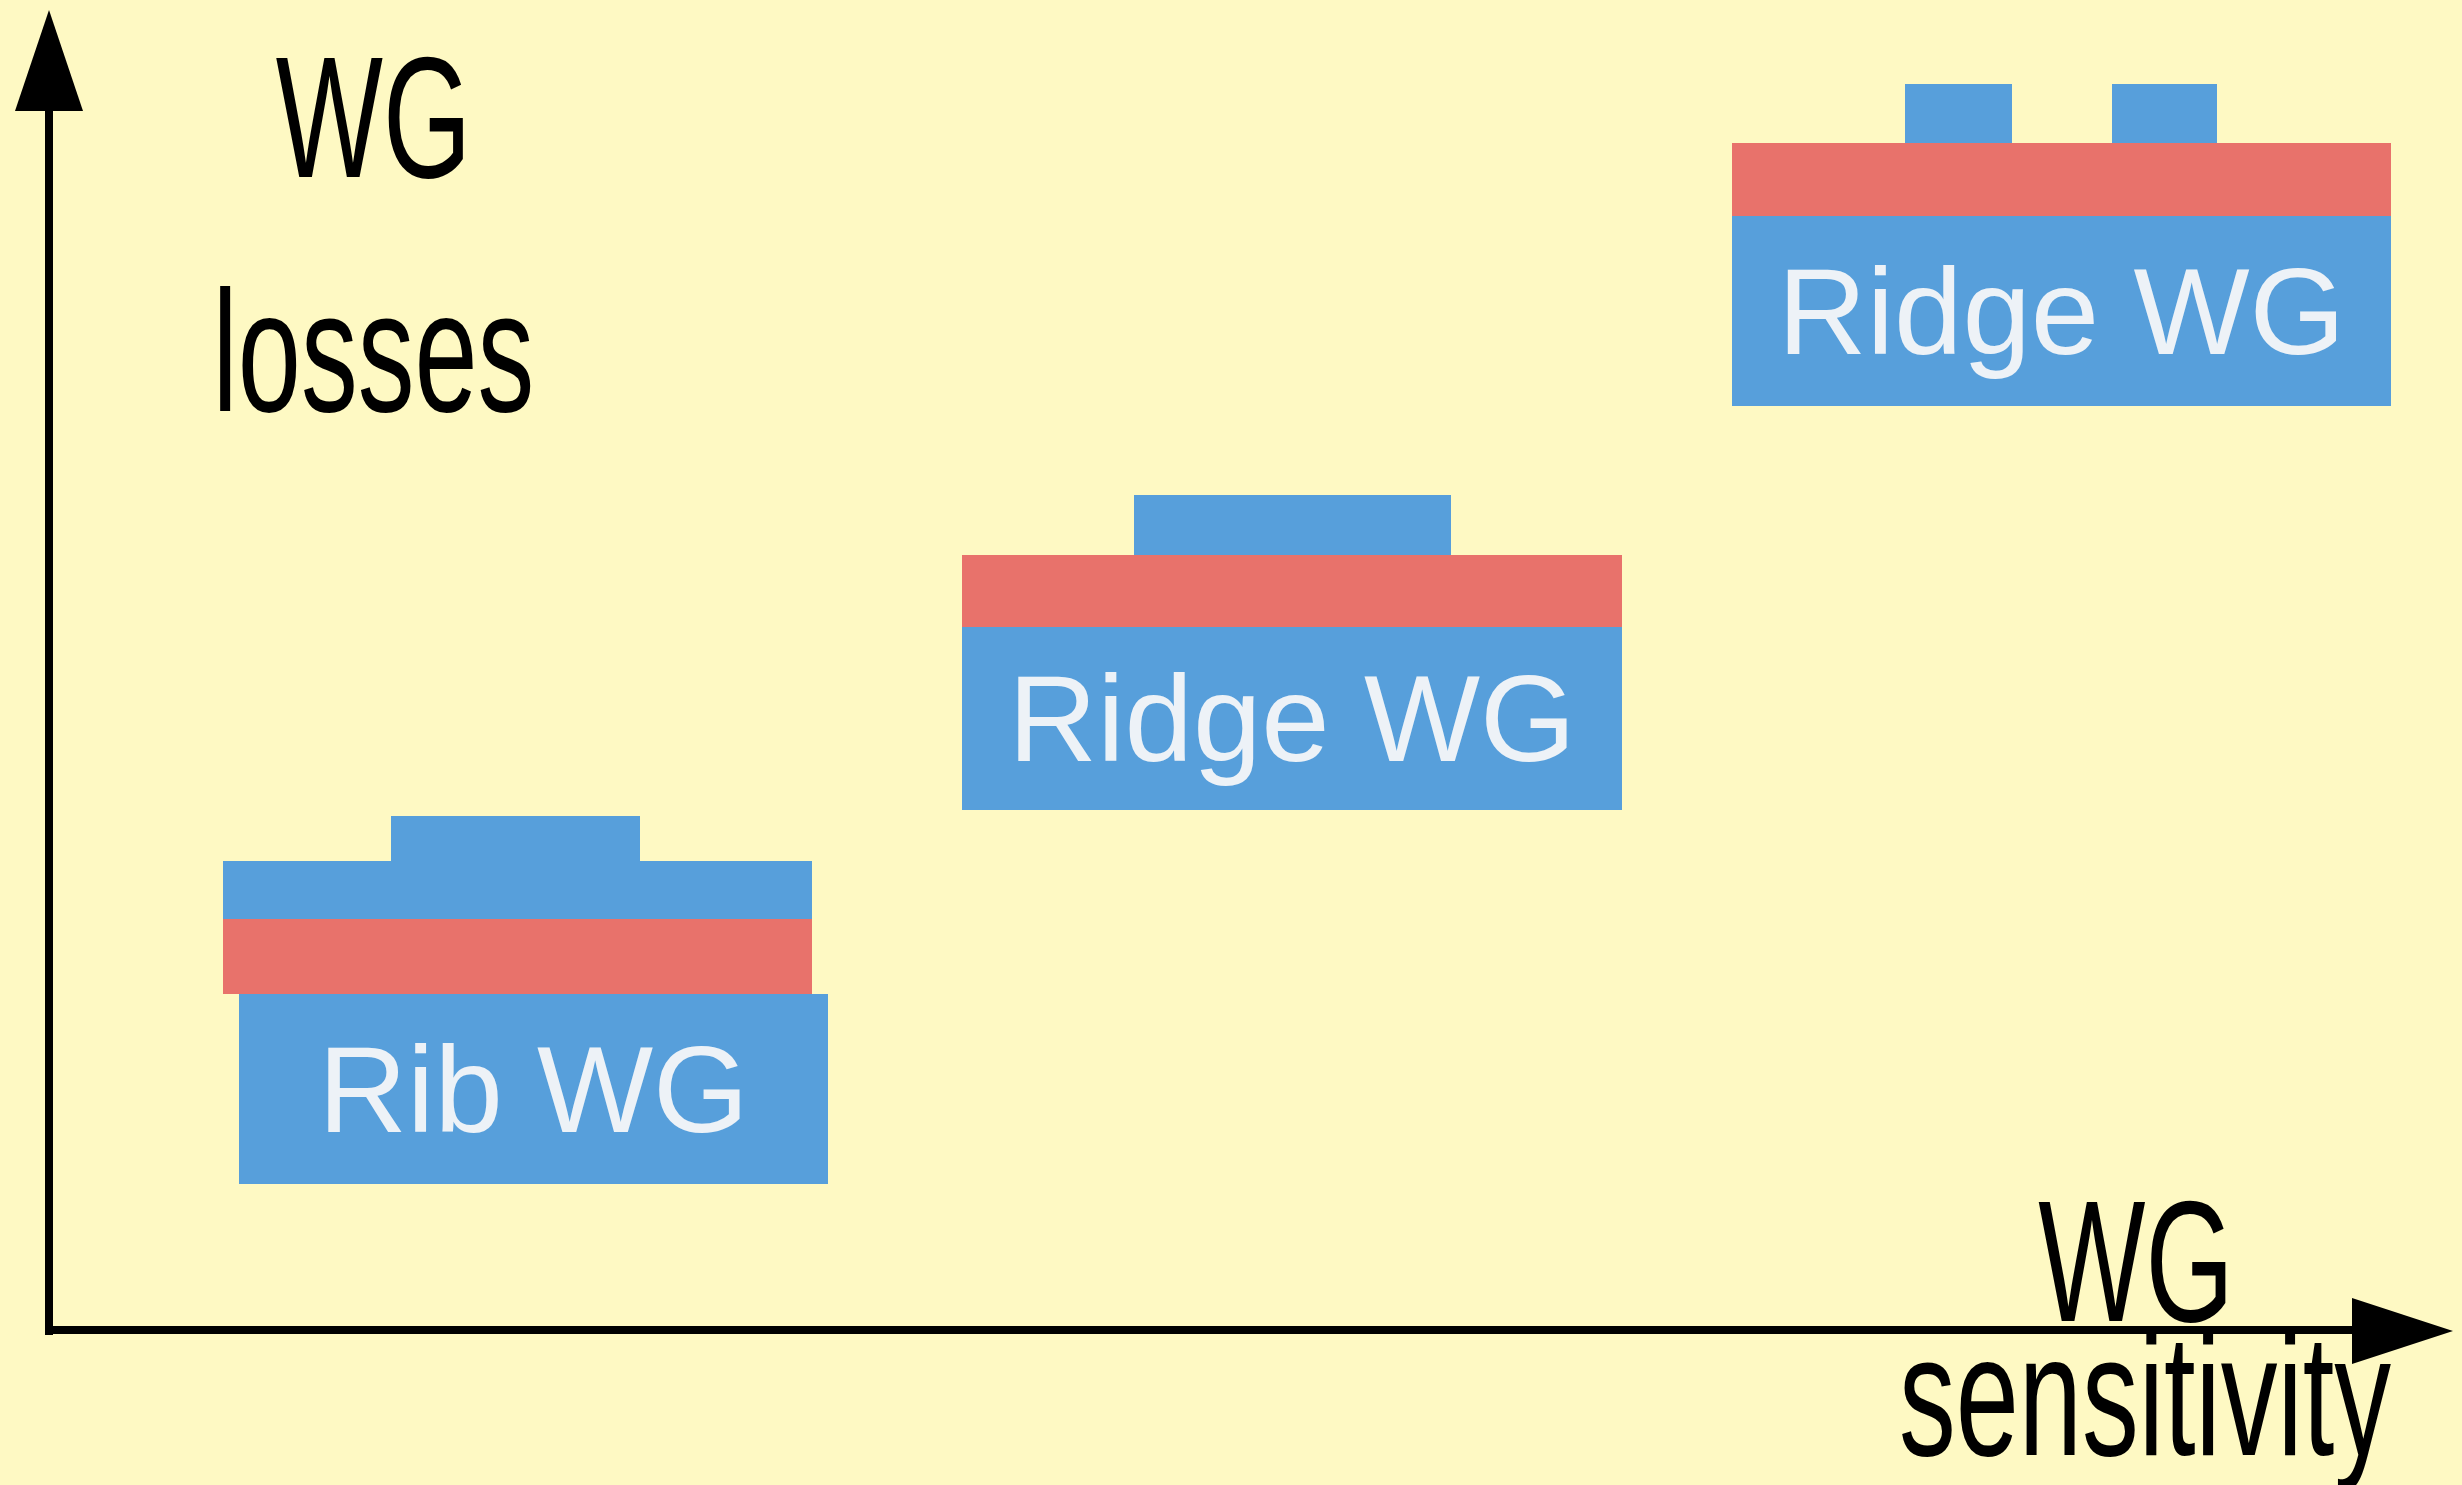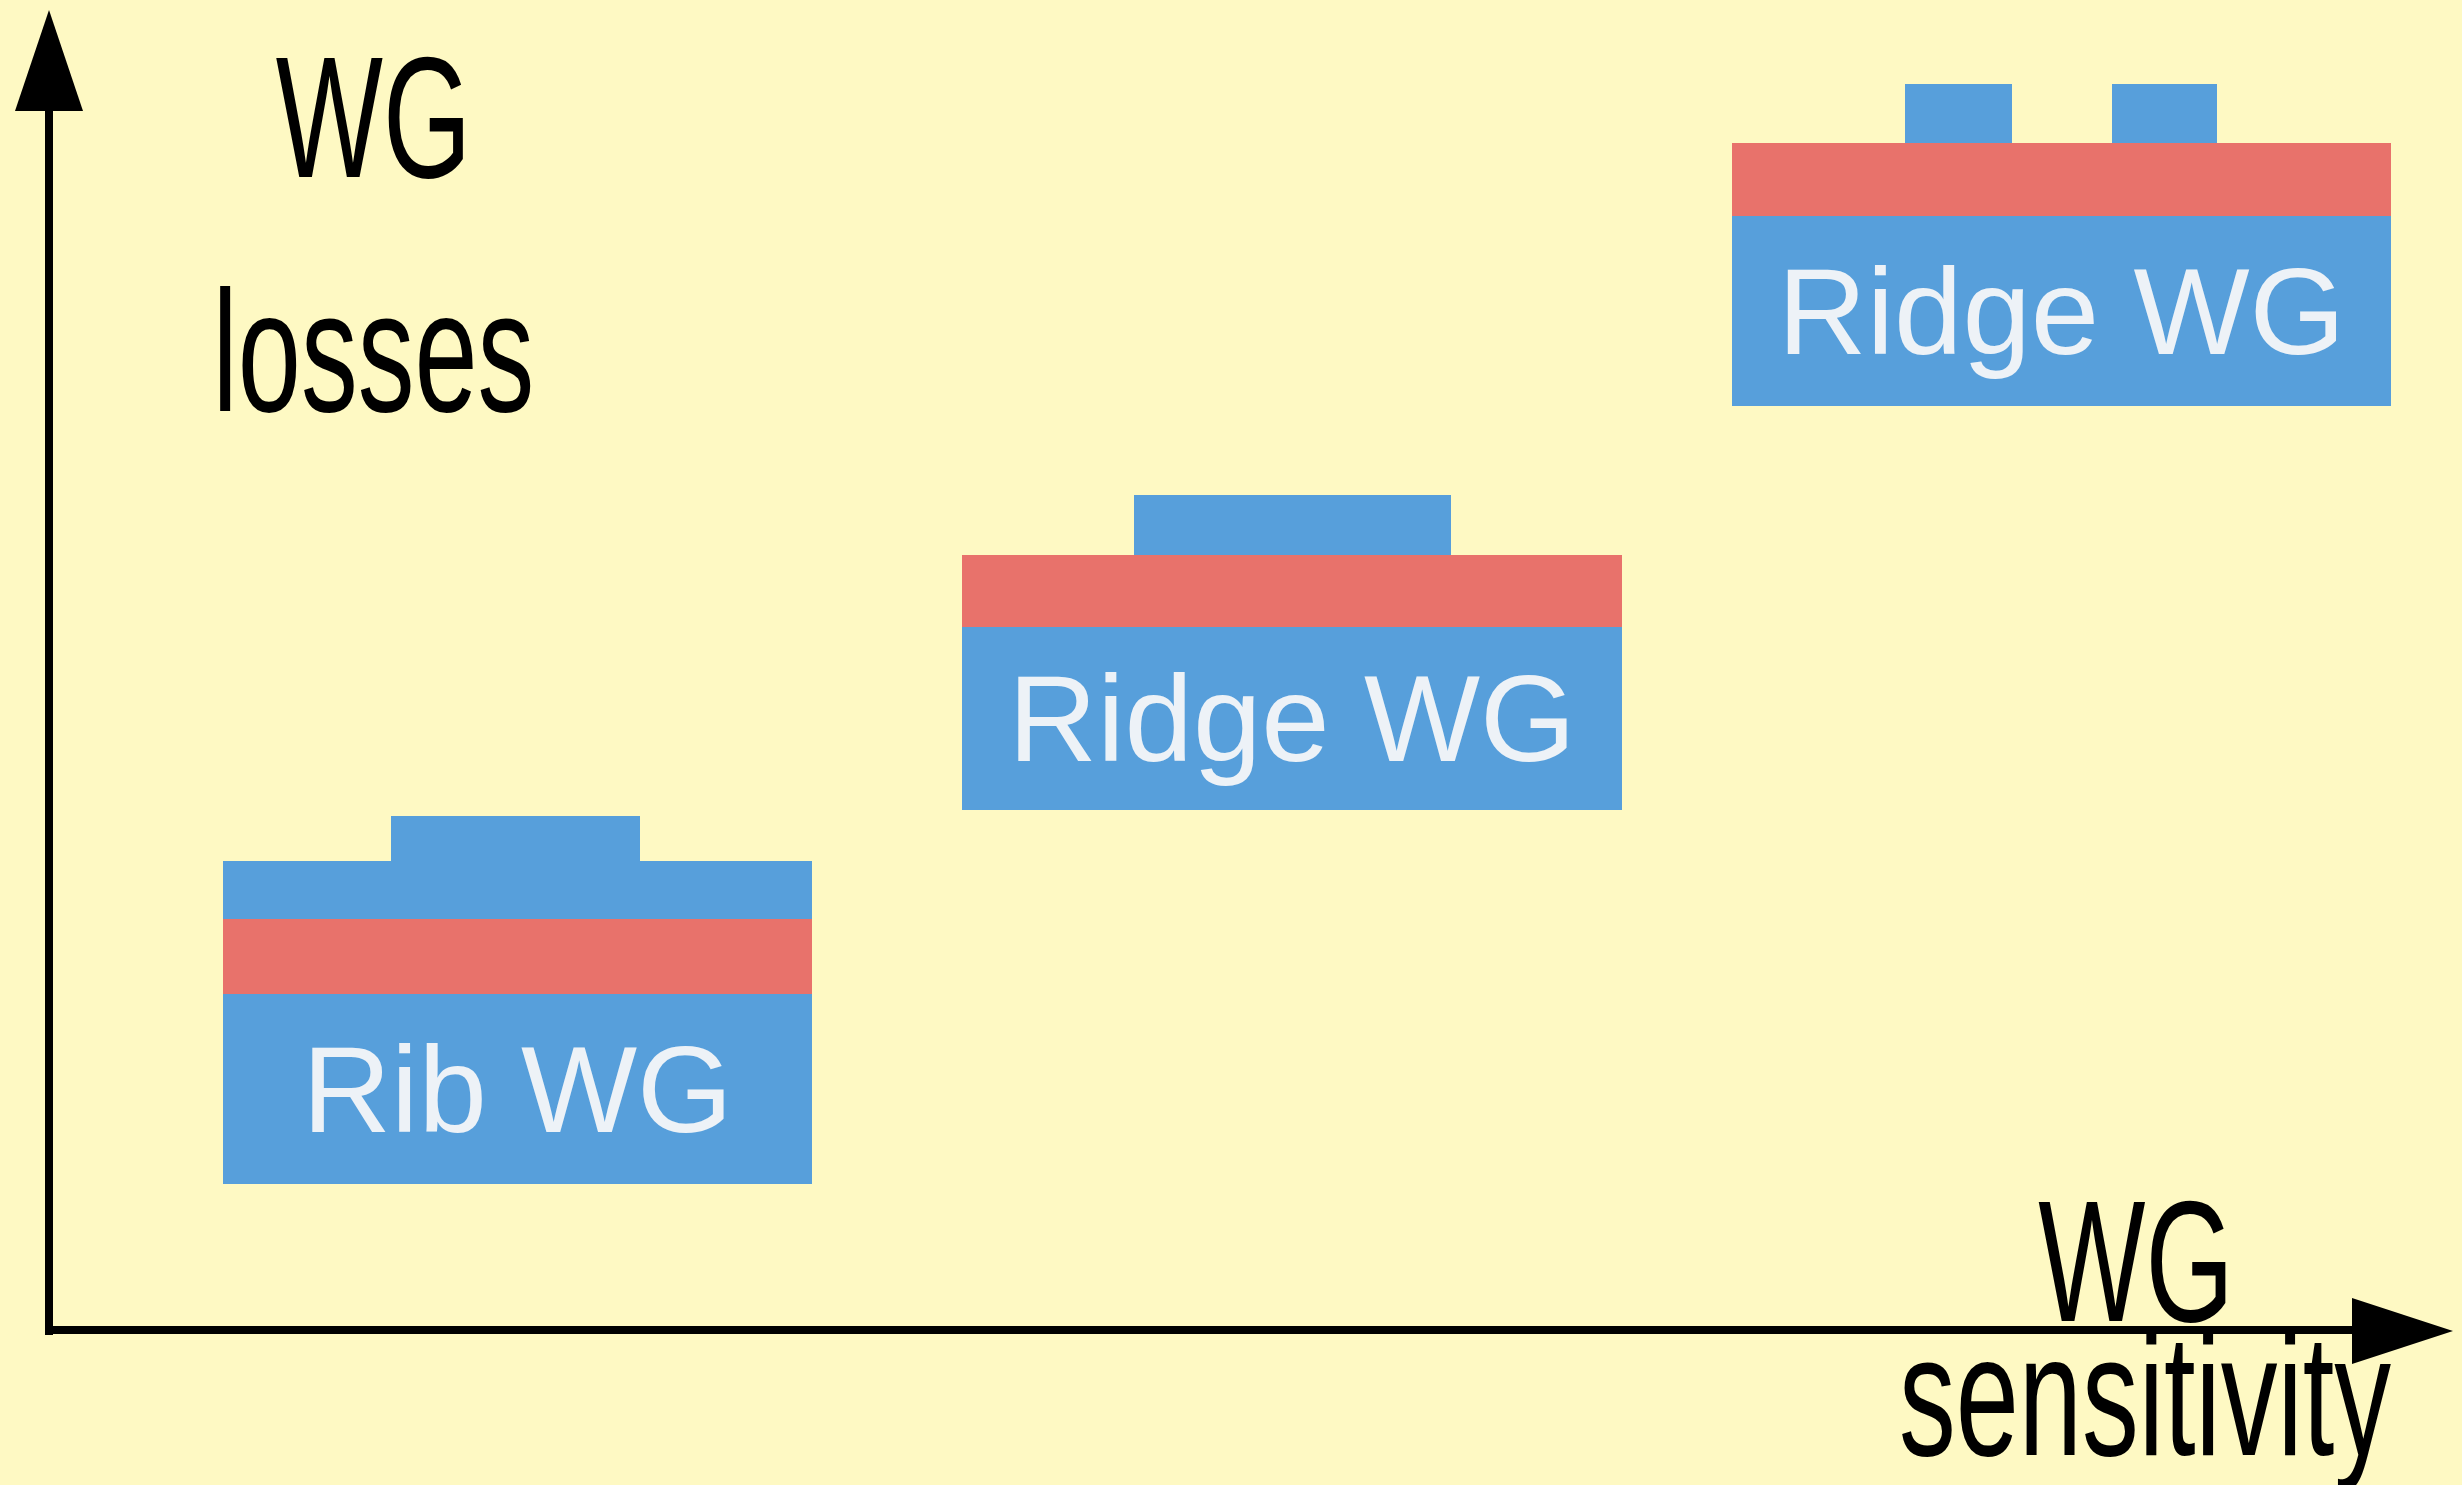--- a/index.html
+++ b/index.html
@@ -37,21 +37,21 @@
   .x-label-sens{left:1598px;top:1309px;width:1094px;font-size:172px;line-height:172px;}
 
   
   .wg-label{color:var(--label-text);font-size:123px;white-space:nowrap;}
   .slab{display:flex;align-items:center;justify-content:center;}
 
   
   .rib-bump {left:391px; top:816px;width:249px;height:45px;}
   .rib-top  {left:223px; top:861px;width:589px;height:59px;}
   .rib-red  {left:223px; top:919px;width:589px;height:75px;}
-  .rib-slab {left:223px; top:994px;width:589px;height:190px;}
+  .rib-slab {left:239px; top:994px;width:589px;height:190px;}
 
   
   .ridge-bump{left:1134px;top:495px;width:317px;height:60px;}
   .ridge-red {left:962px;top:555px;width:660px;height:73px;}
   .ridge-slab{left:962px;top:627px;width:660px;height:183px;}
 
   
   .slot-bump-l{left:1905px;top:84px;width:107px;height:59px;}
   .slot-bump-r{left:2112px;top:84px;width:105px;height:59px;}
   .slot-red   {left:1732px;top:143px;width:659px;height:74px;}

